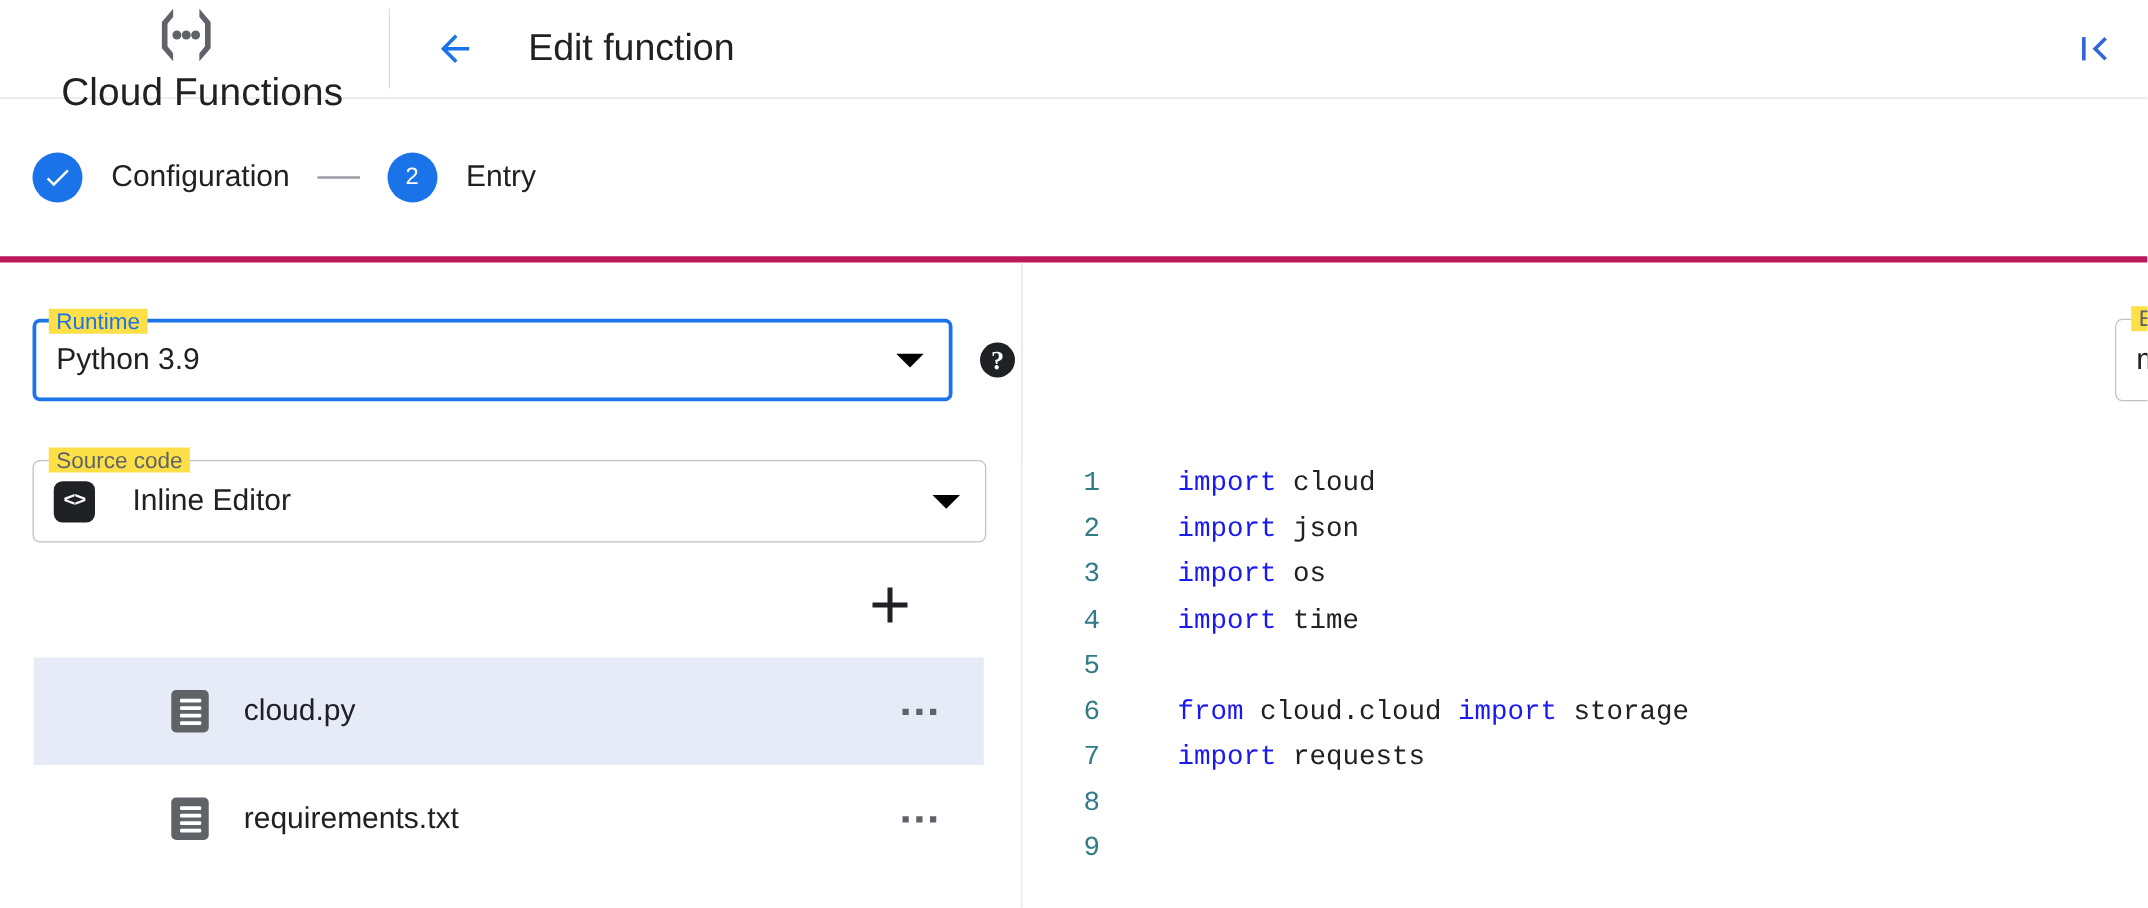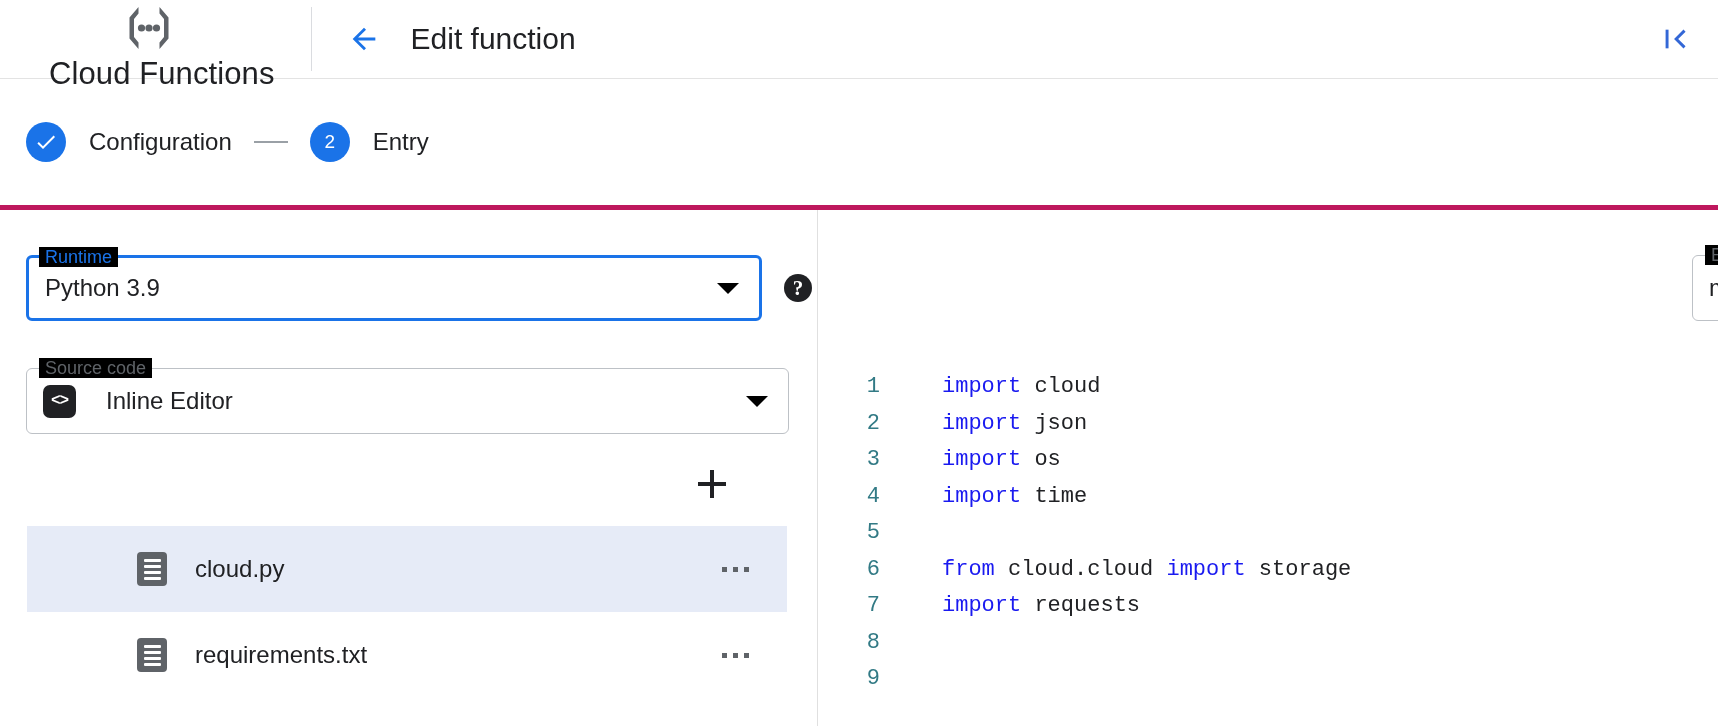--- a/index.html
+++ b/index.html
@@ -62,21 +62,21 @@
     display: flex;
     align-items: center;
     justify-content: center;
     border-radius: 50%;
     cursor: pointer;
   }
   .page-title {
     font-size: 30px;
     font-weight: 400;
     color: #202124;
-    margin-left: 21px;
+    margin-left: 33px;
     white-space: nowrap;
   }
   .header-right {
     position: absolute;
     right: 20px;
     top: 50%;
     transform: translateY(-50%);
     display: flex;
     align-items: center;
   }
@@ -163,21 +163,21 @@
     padding: 0 16px;
   }
   .field.focused {
     border: 3px solid #1a73e8;
   }
   .field-legend {
     position: absolute;
     top: -11px;
     left: 12px;
     padding: 0 6px;
-    background: #000000;
+    background: #fde047;
     font-size: 18px;
     line-height: 20px;
     color: #5f6368;
     white-space: nowrap;
   }
   .field.focused .field-legend {
     color: #1a73e8;
     left: 10px;
   }
   .field-value {

